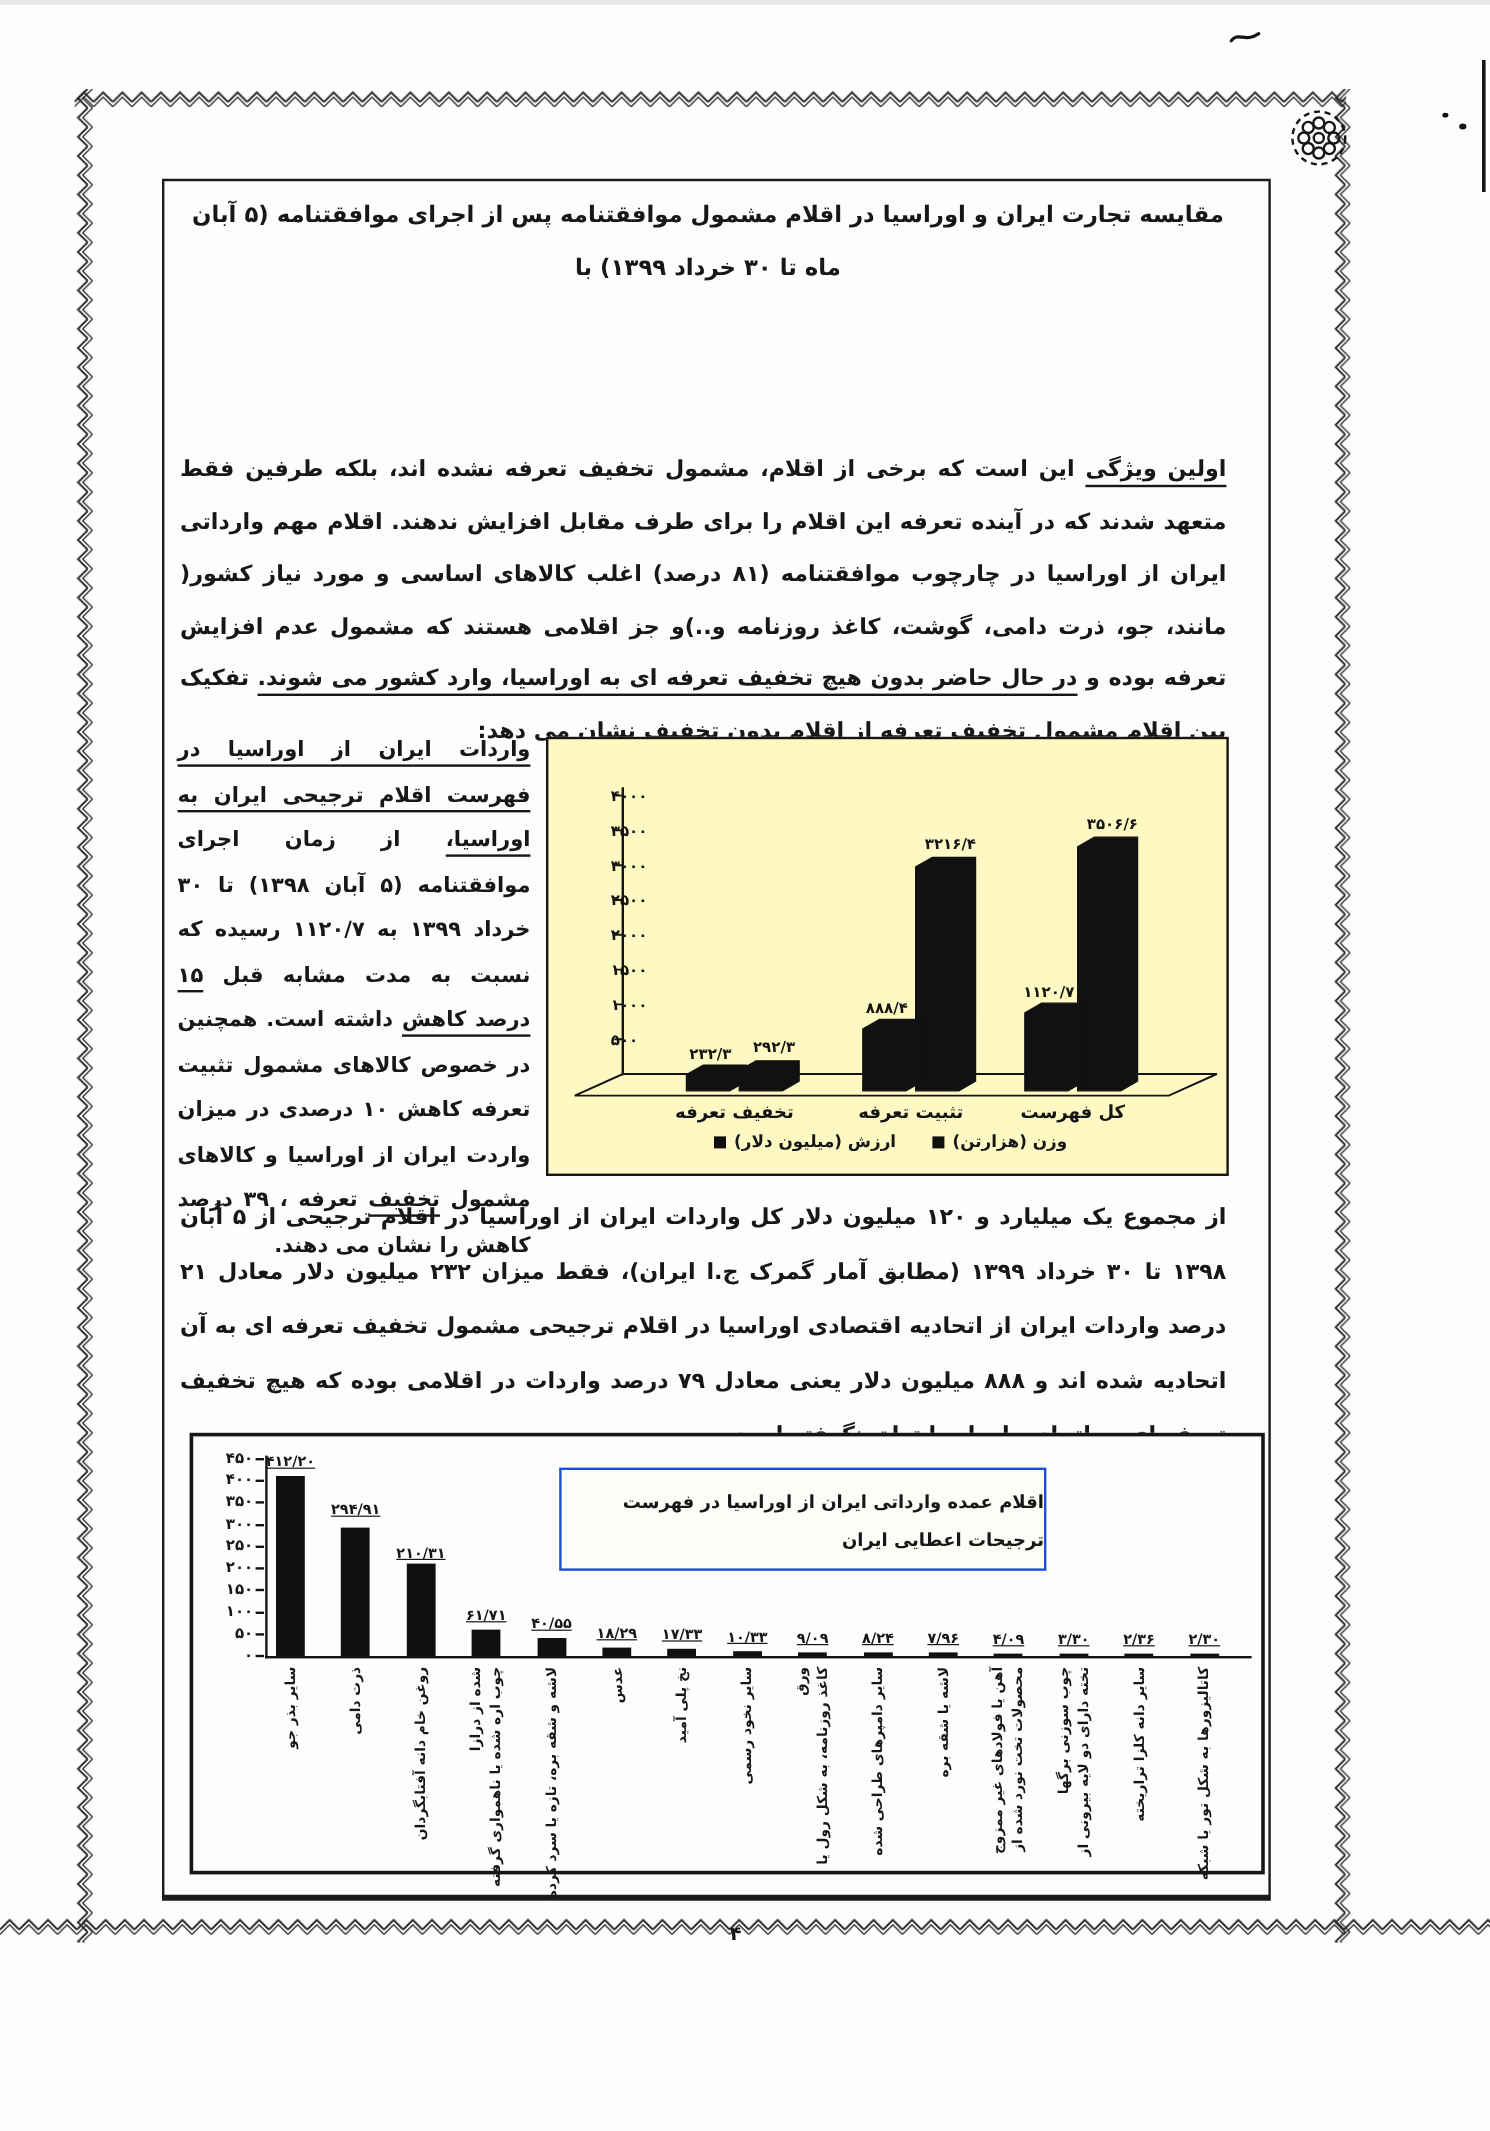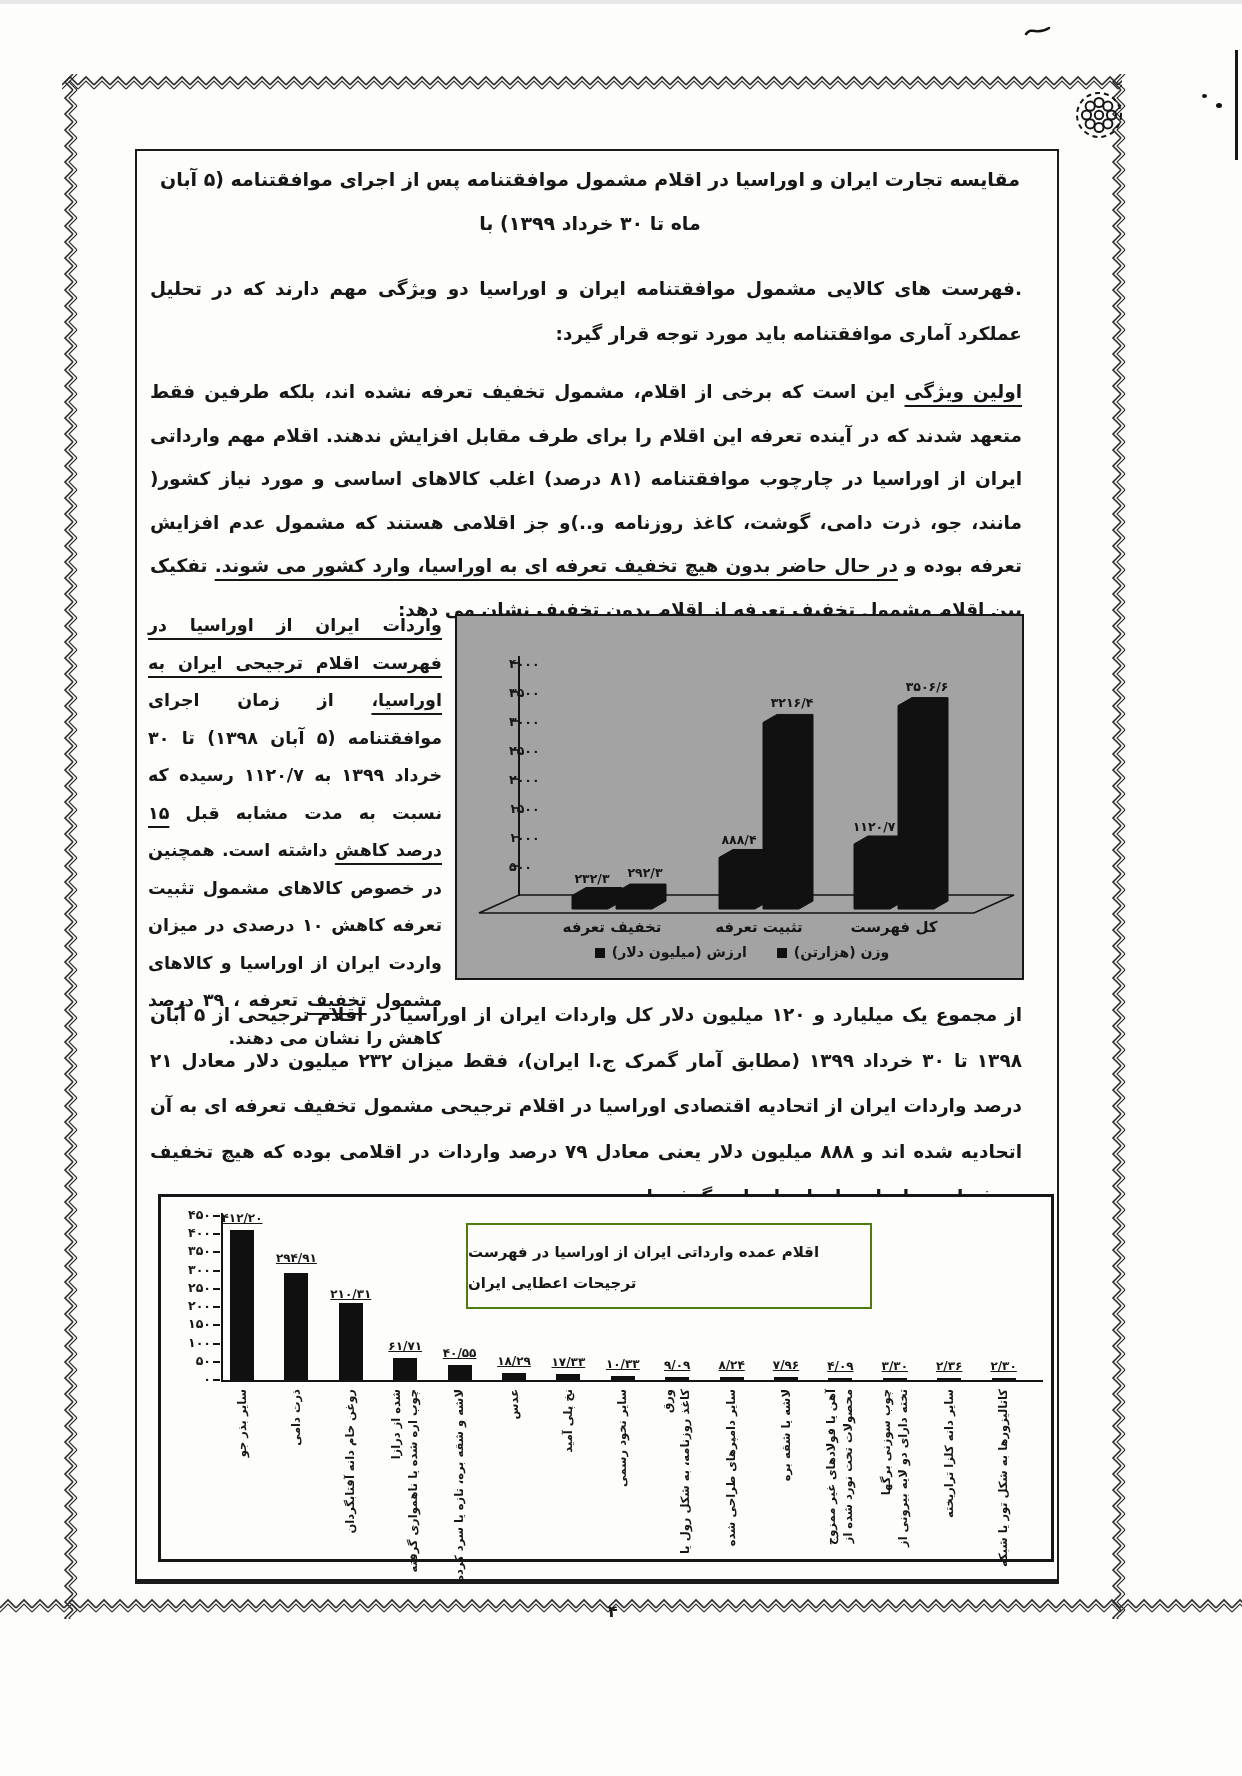--- a/index.html
+++ b/index.html
@@ -30,37 +30,37 @@
   .para.p-feature{top:366px;line-height:43.5px;}
   .para.p-summary{top:988px;line-height:45.5px;}
   .u{text-decoration:underline;text-underline-offset:7px;text-decoration-thickness:2px;}
   .side-note{
     position:absolute;left:148px;top:603px;width:294px;text-align:justify;
     font-size:17.5px;font-weight:bold;line-height:37.5px;
   }
   
   .chart1-box{
     position:absolute;left:455px;top:610px;width:565px;height:362px;
-    border:2.5px solid #151515;background:#a3a3a3;
+    border:2.5px solid #151515;background:#fef9c3;
   }
   .chart1-box svg text{font-family:"DejaVu Sans",sans-serif;font-weight:bold;fill:#141414;}
   .c1-legend{
     position:absolute;left:90px;top:328px;width:390px;display:flex;
     justify-content:center;gap:30px;font-size:14px;font-weight:bold;
   }
   .lg-item{white-space:nowrap;}
   .lg-sq{display:inline-block;width:10px;height:10px;background:#101010;margin:0 7px -1px 0;}
   
   .chart2-box{
     position:absolute;left:158px;top:1190px;width:890px;height:362px;
     border:3px solid #161616;background:#fdfdfb;
   }
   .c2-titlebox{
     position:absolute;left:305px;top:26px;width:406px;height:86px;
-    border:2px solid #4d7c0f;text-align:left;font-size:15px;font-weight:bold;
+    border:2px solid #1d4ed8;text-align:right;font-size:15px;font-weight:bold;
     line-height:31px;padding-top:12px;box-sizing:border-box;background:#fcfcf8;
     z-index:5;
   }
   .c2-bar{position:absolute;background:#101010;}
   .c2-vlabel{position:absolute;width:70px;text-align:center;font-size:12px;font-weight:bold;white-space:nowrap;text-decoration:underline;}
   .c2-ytick{position:absolute;width:42px;text-align:right;font-size:12.5px;font-weight:bold;}
   .c2-tickdash{position:absolute;width:7px;height:2px;background:#141414;}
   .c2-axis-y{position:absolute;left:60px;top:16px;width:2px;height:169px;background:#141414;}
   .c2-axis-x{position:absolute;left:60px;top:183px;width:822px;height:2px;background:#141414;}
   .c2-cat{
@@ -132,21 +132,20 @@
   <div class="artifact-dot" style="left:1202px;top:90px;"></div>
   <div class="artifact-dot" style="left:1216px;top:99px;width:6px;height:5px;"></div>
   <div class="artifact-line" style="left:1235px;top:46px;"></div>
 
   <div class="frame"></div>
 
   <div class="doc-title rtl">
     <div>مقایسه تجارت ایران و اوراسیا در اقلام مشمول موافقتنامه پس از اجرای موافقتنامه (۵ آبان ماه تا ۳۰ خرداد ۱۳۹۹) با</div>
   </div>
 
-  <div class="para p-intro rtl">.فهرست های کالایی مشمول موافقتنامه ایران و اوراسیا دو ویژگی مهم دارند که در تحلیل عملکرد آماری موافقتنامه باید مورد توجه قرار گیرد:</div>
 
   <div class="para p-feature rtl"><span class="u">اولین ویژگی</span><span> این است که برخی از اقلام، مشمول تخفیف تعرفه نشده اند، بلکه طرفین فقط متعهد شدند که در آینده تعرفه این اقلام را برای طرف مقابل افزایش ندهند. اقلام مهم وارداتی ایران از اوراسیا در چارچوب موافقتنامه (۸۱ درصد) اغلب کالاهای اساسی و مورد نیاز کشور( مانند، جو، ذرت دامی، گوشت، کاغذ روزنامه و..)و جز اقلامی هستند که مشمول عدم افزایش تعرفه بوده و </span><span class="u">در حال حاضر بدون هیچ تخفیف تعرفه ای به اوراسیا، وارد کشور می شوند.</span><span> تفکیک بین اقلام مشمول تخفیف تعرفه از اقلام بدون تخفیف نشان می دهد:</span></div>
 
   <div class="side-note rtl"><span class="u">واردات ایران از اوراسیا در فهرست اقلام ترجیحی ایران به اوراسیا،</span><span> از زمان اجرای موافقتنامه (۵ آبان ۱۳۹۸) تا ۳۰ خرداد ۱۳۹۹ به ۱۱۲۰/۷ رسیده که نسبت به مدت مشابه قبل </span><span class="u">۱۵ درصد کاهش</span><span> داشته است. همچنین در خصوص کالاهای مشمول تثبیت تعرفه کاهش ۱۰ درصدی در میزان واردت ایران از اوراسیا و کالاهای مشمول </span><span class="u">تخفیف</span><span> تعرفه ، ۳۹ درصد کاهش را نشان می دهند.</span></div>
 
   <div class="chart1-box">
     <svg id="chart1-svg" width="560" height="357">
         <polygon points="17,297 57,279 552,279 512,297" fill="none" stroke="#141414" stroke-width="1.6"></polygon>
         <line x1="57" y1="40" x2="57" y2="280" stroke="#141414" stroke-width="2"></line>
         <line x1="50" y1="47" x2="57" y2="47" stroke="#141414" stroke-width="1.6"></line>

